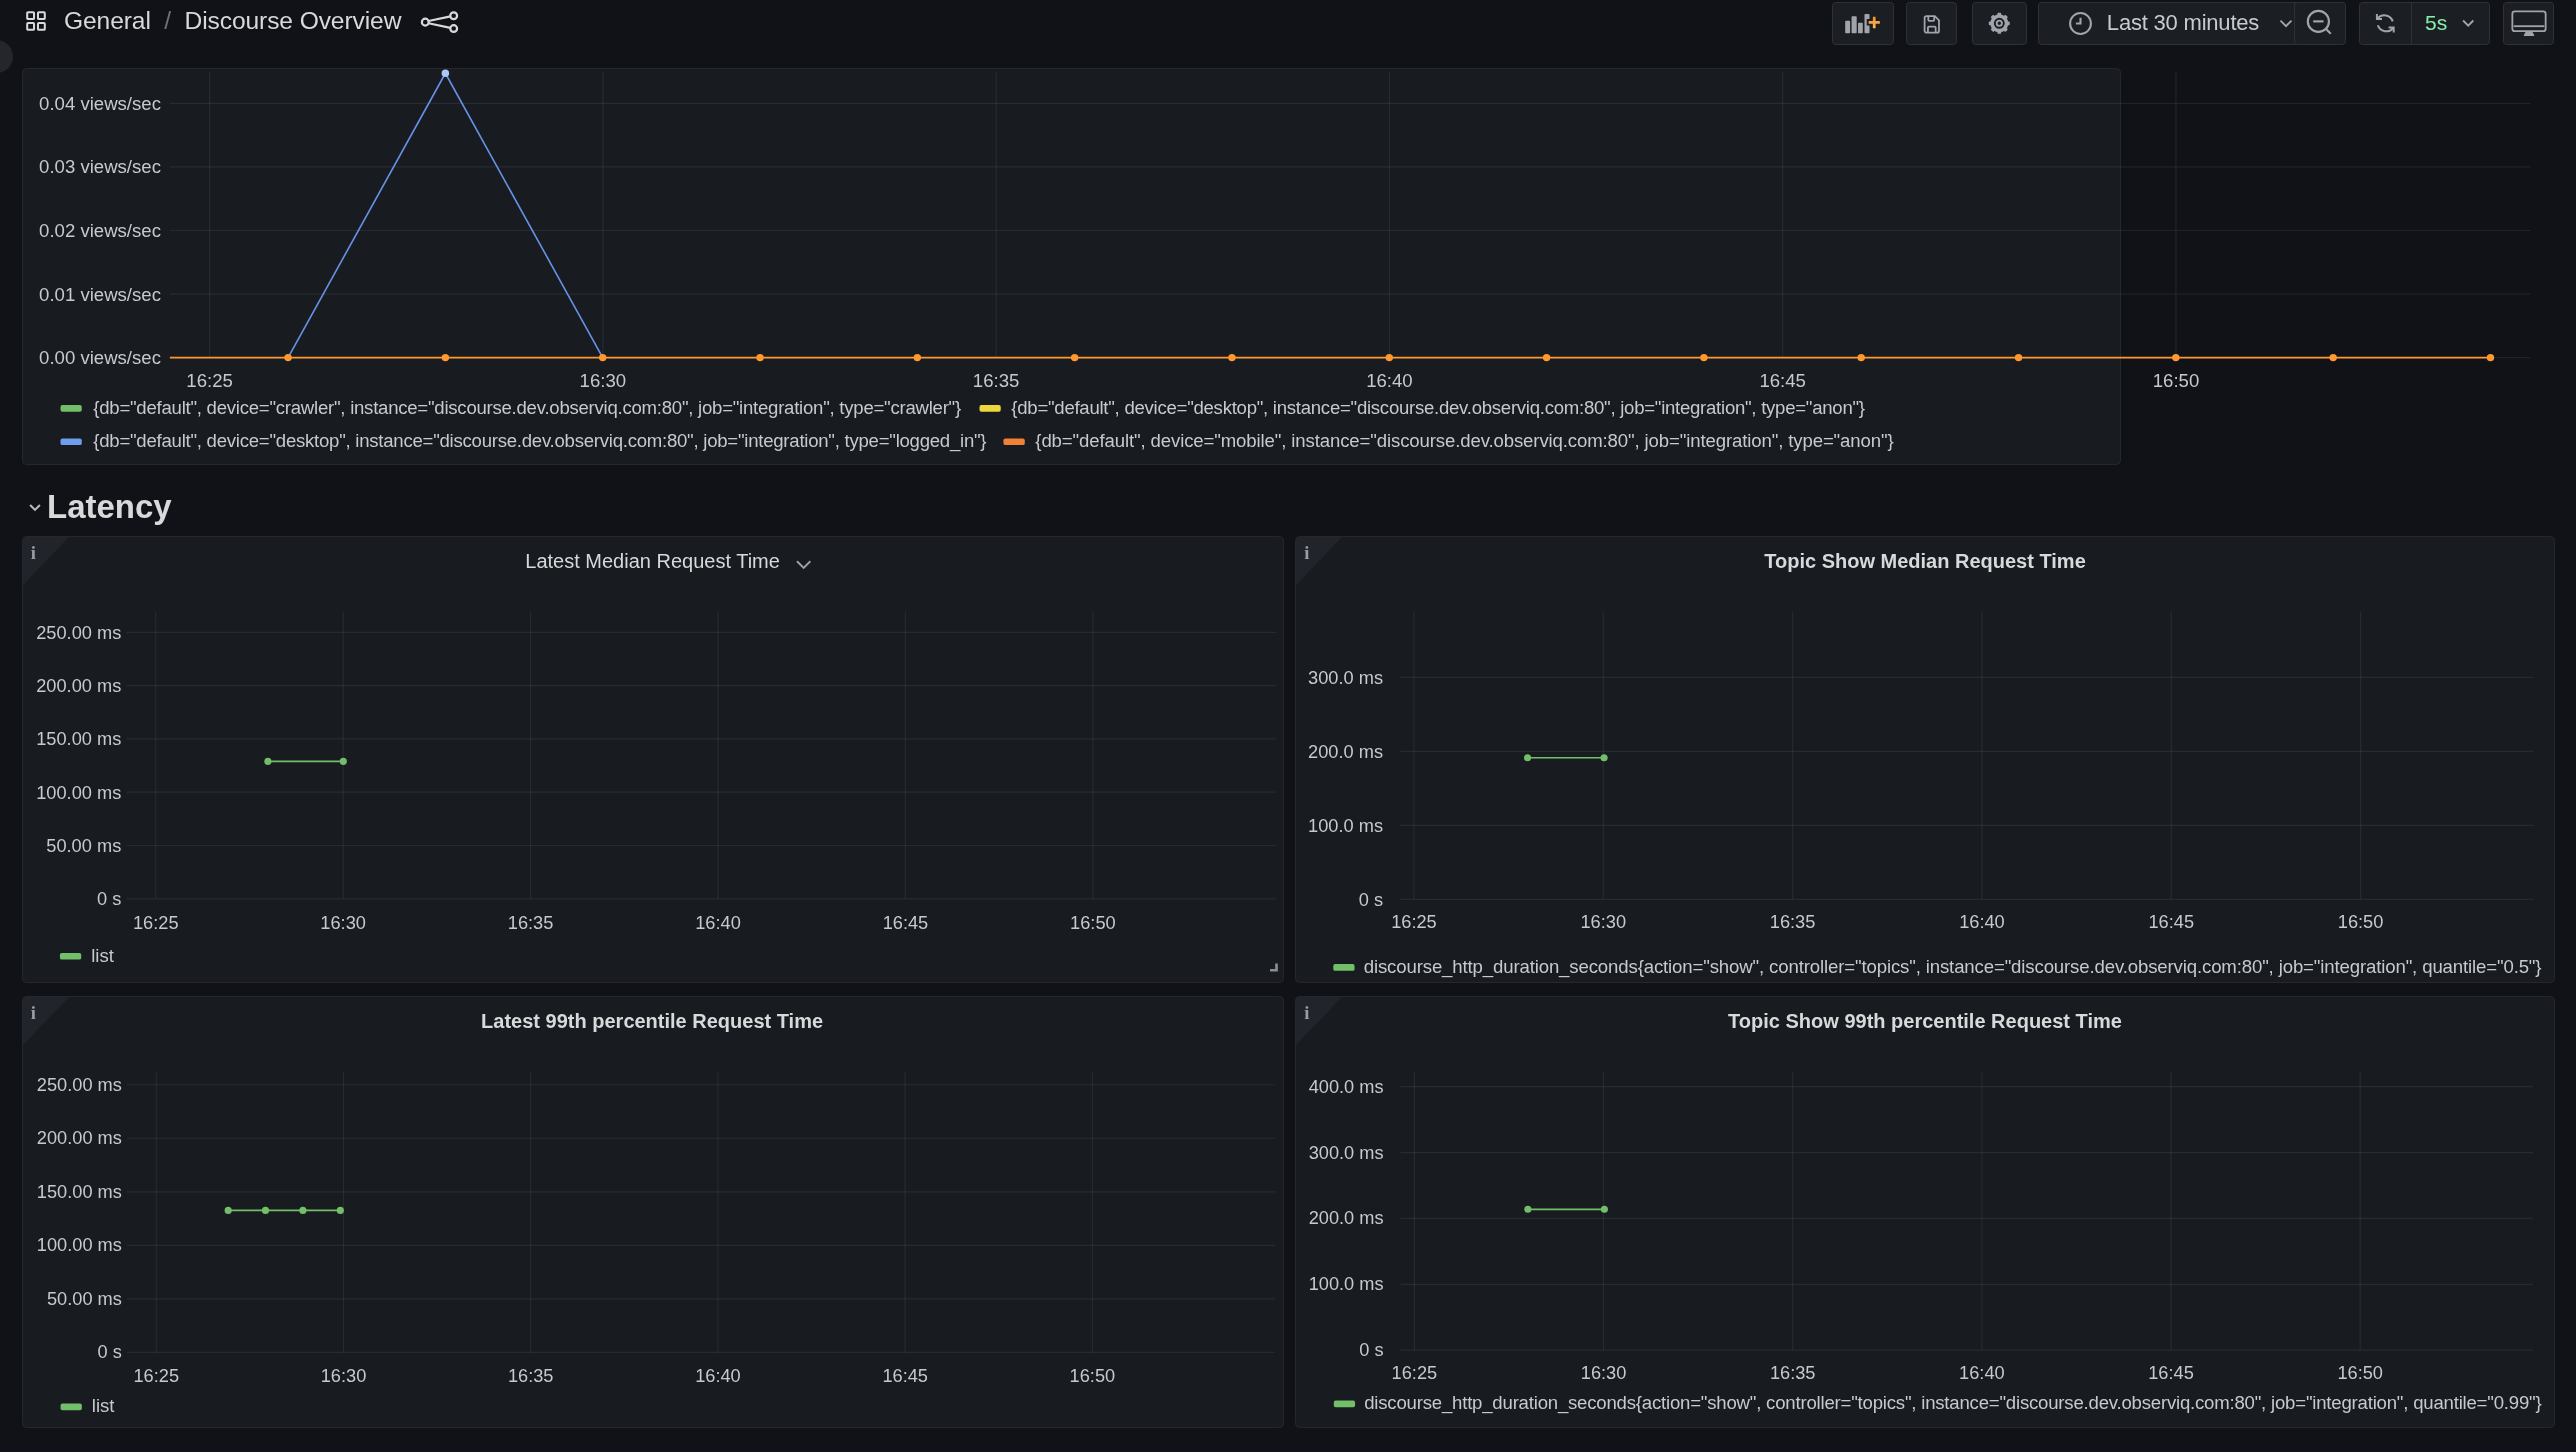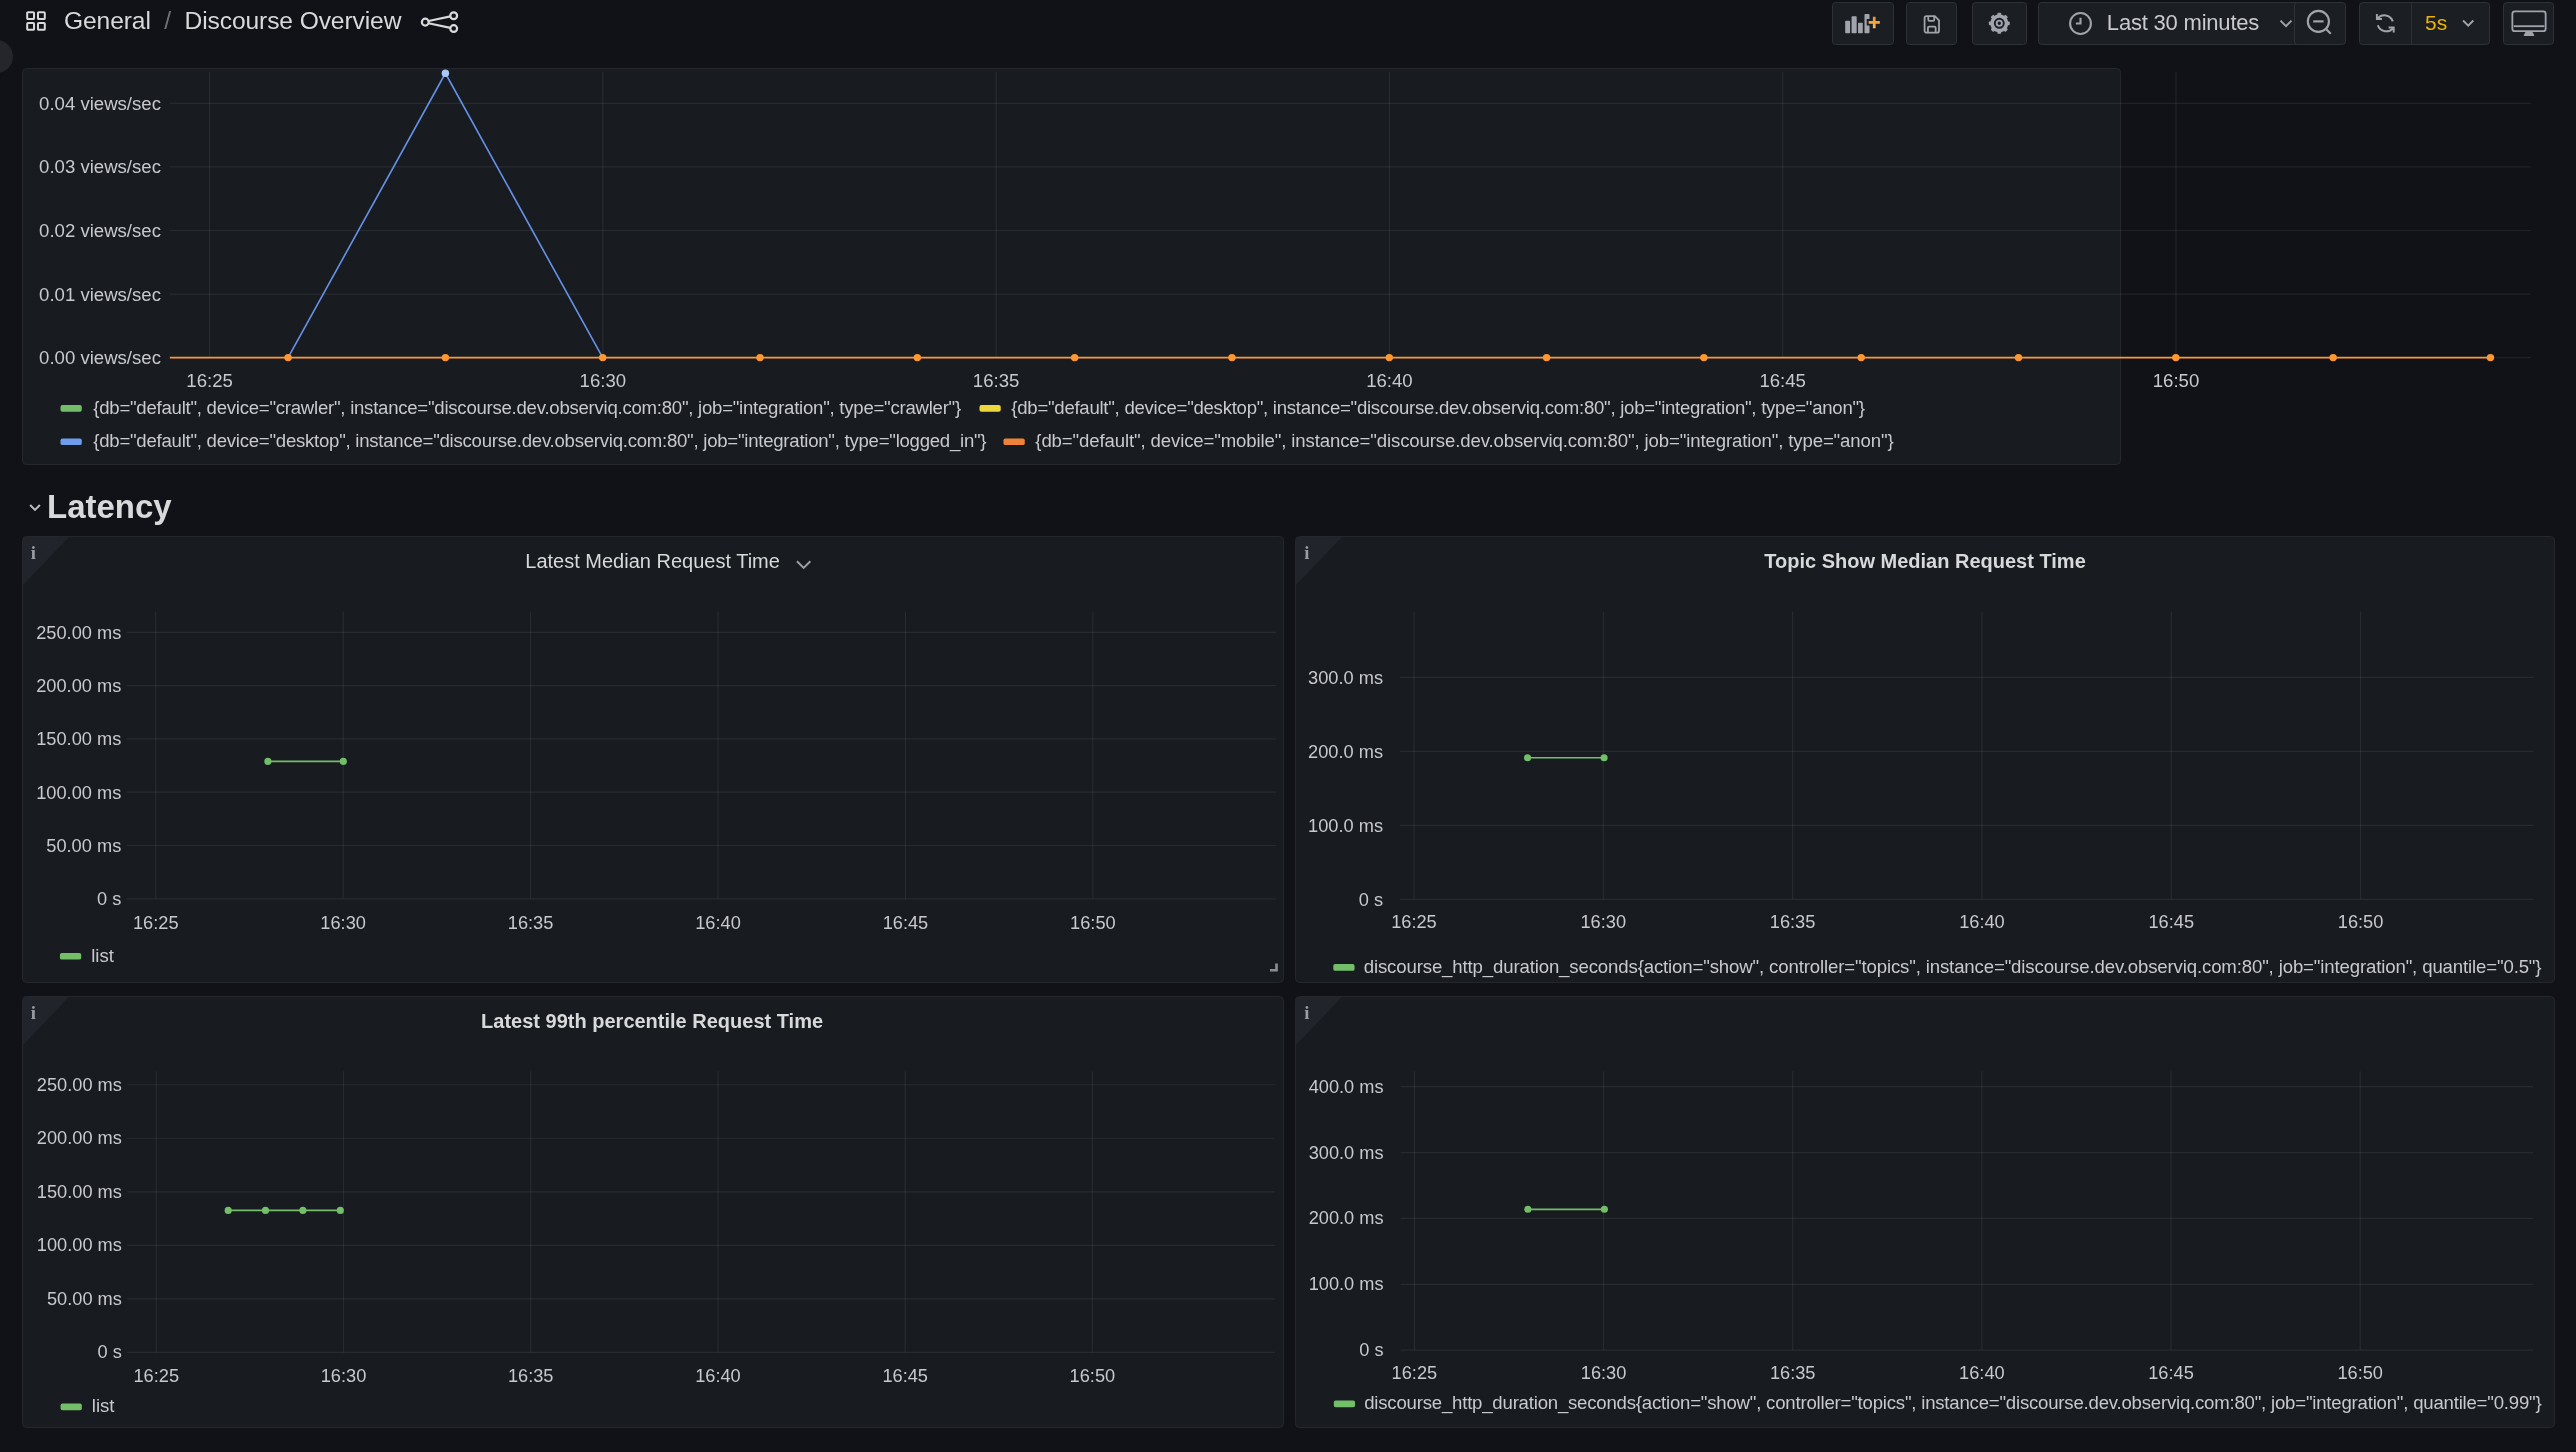--- a/index.html
+++ b/index.html
@@ -79,21 +79,21 @@
     <div style="flex:0 0 51px;display:flex;justify-content:center">
       <svg width="24.6" height="24.6" viewBox="0 0 24 24" fill="none" stroke="#a1a4ab" stroke-width="2" style="transform:scaleX(-1)">
 <path d="M4.7 10.1 A8.7 8.7 0 0 1 19.8 7.6"></path>
         <path d="M19.3 13.9 A8.7 8.7 0 0 1 4.2 16.4"></path>
 <path d="M20.2 2.9 v5 h-5" stroke-width="1.9"></path>
         <path d="M3.8 21.1 v-5 h5" stroke-width="1.9"></path>
       </svg>
     </div>
     <div style="width:1.1px;height:100%;background:#2e3138"></div>
     <div style="flex:1;display:flex;align-items:center;justify-content:center;gap:12.6px">
-      <span style="font-size:21px;color:#eab308">5s</span>
+      <span style="font-size:21px;color:#86efac">5s</span>
       <svg width="16.4" height="10.4" viewBox="0 0 24 15" fill="none" stroke="#a1a4ab" stroke-width="2.8">
         <path d="M4.5 3.5 l7.5 7.5 l7.5 -7.5"></path>
       </svg>
     </div>
   </div>
 <div style="position:absolute;left:2503px;top:1.5px;width:51px;height:43px;background:#1b1e23;border:1.1px solid #2e3138;border-radius:3.7px;box-sizing:border-box;display:flex;align-items:center;justify-content:center">
     <svg width="36" height="27" viewBox="0 0 32 24" fill="none" stroke="#a1a4ab" stroke-width="1.6">
 <rect x="1.2" y="1.2" width="29.6" height="17.6" rx="2.2"></rect>
 <line x1="2.4" y1="14.4" x2="29.6" y2="14.4"></line>
 <path d="M13 19.4 h6 l1.6 2.8 a0.7 0.7 0 0 1 -0.6 1 h-8 a0.7 0.7 0 0 1 -0.6 -1 z" fill="#a1a4ab" stroke="none"></path>
@@ -293,13 +293,14 @@
       <text x="1176.1" y="506" font-size="24.5" fill="#c8c9ce" text-anchor="middle" dominant-baseline="central" font-weight="normal">16:45</text>
       <text x="1430.5" y="506" font-size="24.5" fill="#c8c9ce" text-anchor="middle" dominant-baseline="central" font-weight="normal">16:50</text>
       <polyline points="311.1,285.5 414,285.5" fill="none" stroke="#73bf69" stroke-width="2.3"></polyline>
       <circle cx="311.1" cy="285.5" r="4.8" fill="#73bf69"></circle>
       <circle cx="414" cy="285.5" r="4.8" fill="#73bf69"></circle>
       <rect x="50.1" y="542.7" width="28.6" height="9" rx="2.5" fill="#73bf69"></rect>
       <text x="91" y="546" font-size="25" fill="#c8c9ce" text-anchor="start" dominant-baseline="central" font-weight="normal" letter-spacing="-0.27">discourse_http_duration_seconds{action="show", controller="topics", instance="discourse.dev.observiq.com:80", job="integration", quantile="0.99"}</text>
     </svg>
     <div style="position:absolute;left:0;top:0;width:0;height:0;border-top:48px solid #21242b;border-right:46px solid transparent"></div>
     <div style="position:absolute;left:8.2px;top:4.5px;font-family:'Liberation Serif',serif;font-weight:700;font-size:18.6px;color:#9a9da4">i</div>
+    <div style="position:absolute;left:45px;right:45px;top:13px;height:22px;display:flex;align-items:center;justify-content:center;font-size:20px;font-weight:700;color:#d8d9da">Topic Show 99th percentile Request Time</div>
   </div>
 
 </body></html>

